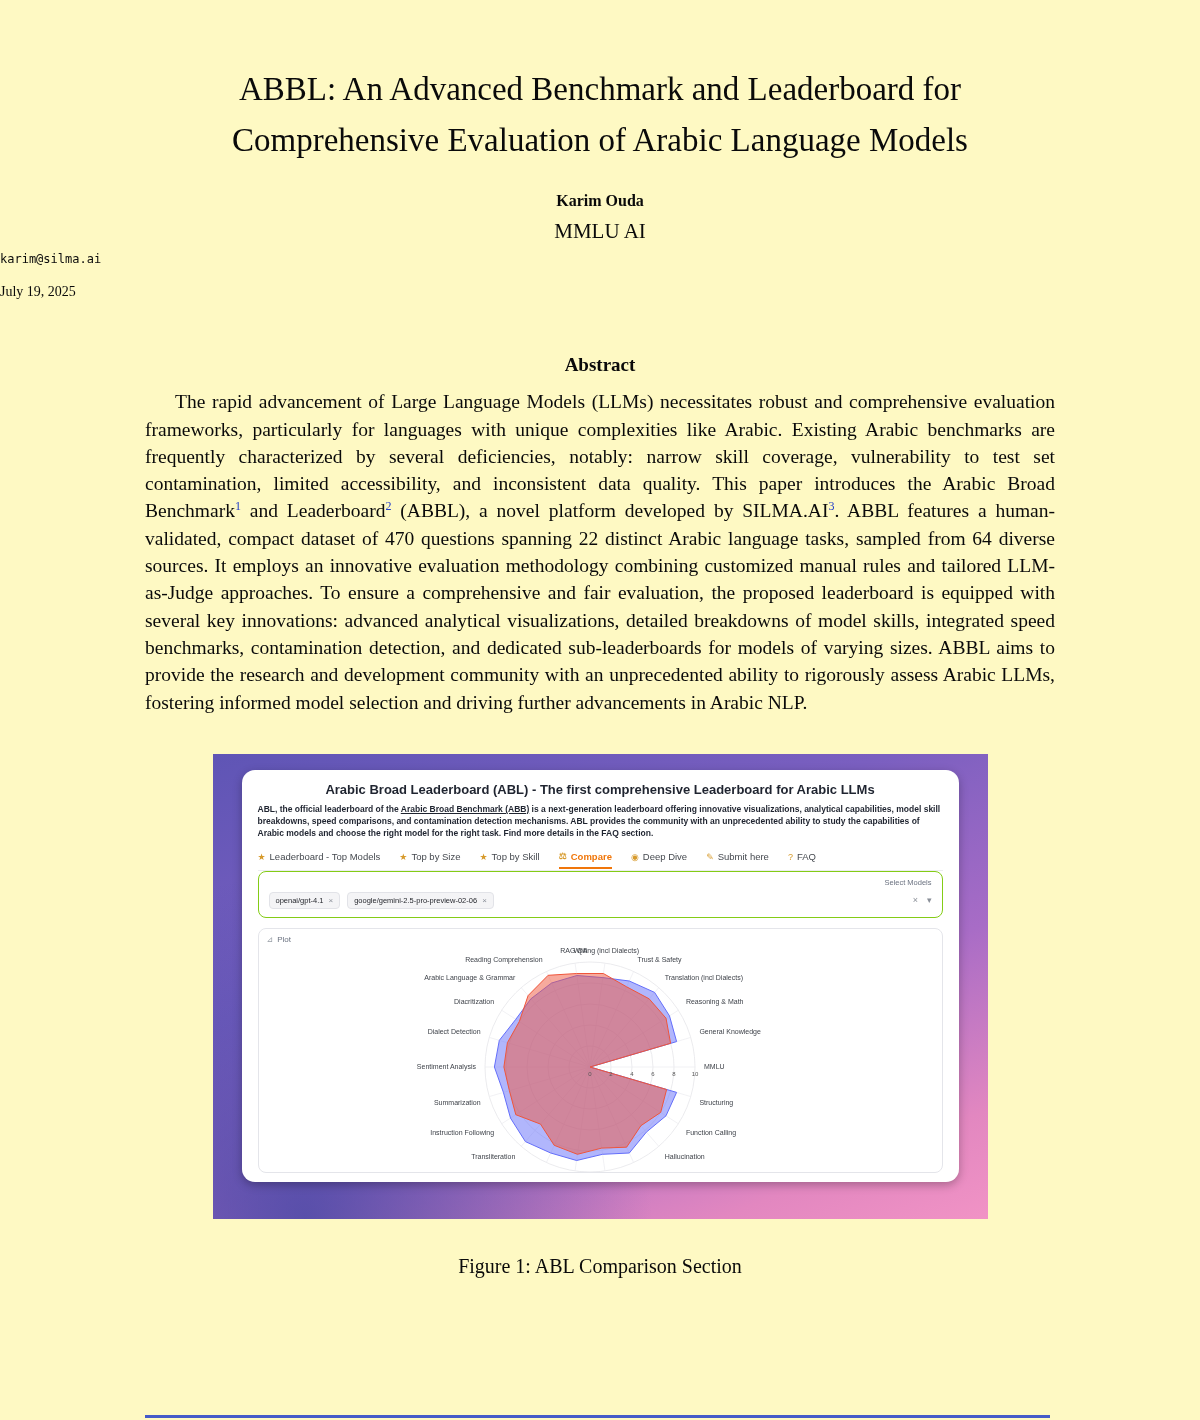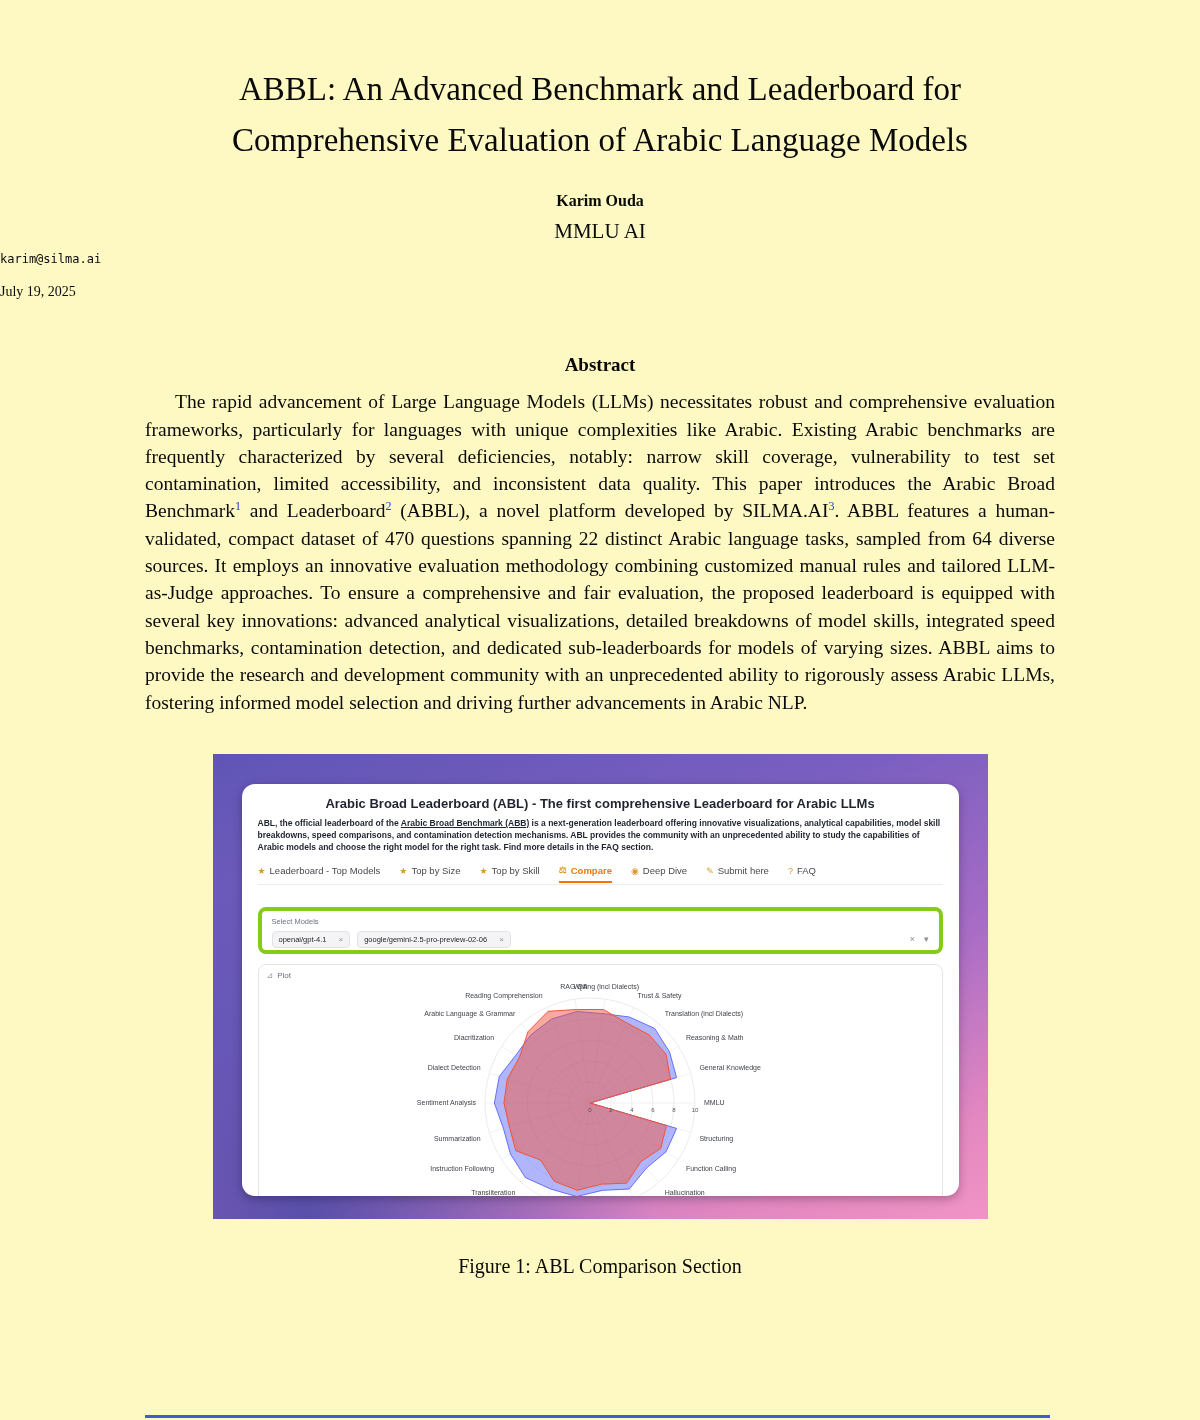--- a/index.html
+++ b/index.html
@@ -45,21 +45,21 @@
   
   .fig-gradient{
     width:775px;height:465px;
     margin:38px auto 0;
     background:
       radial-gradient(circle at 12% 100%, rgba(43,62,155,0.65), rgba(43,62,155,0) 42%),
       linear-gradient(158deg, #5f55b5 0%, #7a5fc0 35%, #a86cc6 62%, #e287c0 86%, #f193c5 100%);
     position:relative;
   }
   .abl-card{
-    position:absolute;left:29px;top:30px;
+    position:absolute;left:29px;top:16px;
     width:717px;height:412px;
     background:#ffffff;
     border-radius:13px;
     box-shadow:0 3px 10px rgba(0,0,0,0.28);
     padding:12px 16px;
     overflow:hidden;
     font-family:"Liberation Sans", sans-serif;
     color:#1f2430;
   }
   .abl-title{font-size:13px;font-weight:bold;text-align:center;}
@@ -82,31 +82,32 @@
     padding-bottom:5px;cursor:pointer;white-space:nowrap;
   }
   .abl-tab .tab-icon{font-size:9px;color:#d79a2b;}
   .abl-tab.active{
     color:var(--accent_orange);
     font-weight:bold;
     border-bottom:2px solid var(--accent_orange);
     margin-bottom:-1px;
   }
   .select-box{
-    margin-top:22px;
-    border:4px solid #84cc16;
+    margin-top:0;
+    border:1px solid #84cc16;
     border-radius:8px;
     padding:6px 10px 7px;
     background:#ffffff;
     height:47px;
+    text-align:right;
   }
   .select-label{font-size:7.5px;color:#6b7280;margin-bottom:5px;}
   .chips-row{display:flex;align-items:center;gap:7px;}
   .chip{
-    display:inline-flex;align-items:center;gap:12px;
+    display:inline-flex;align-items:center;gap:5px;
     background:#f4f4f6;border:1px solid #e2e3e8;
     border-radius:4px;
     font-size:7.5px;color:#26282e;
     padding:3px 6px;cursor:pointer;white-space:nowrap;
   }
   .chip-x{color:#8a8f98;font-size:8px;cursor:pointer;}
   .select-controls{
     margin-left:auto;display:flex;align-items:center;gap:9px;
     color:#8a8f98;font-size:9px;
   }

